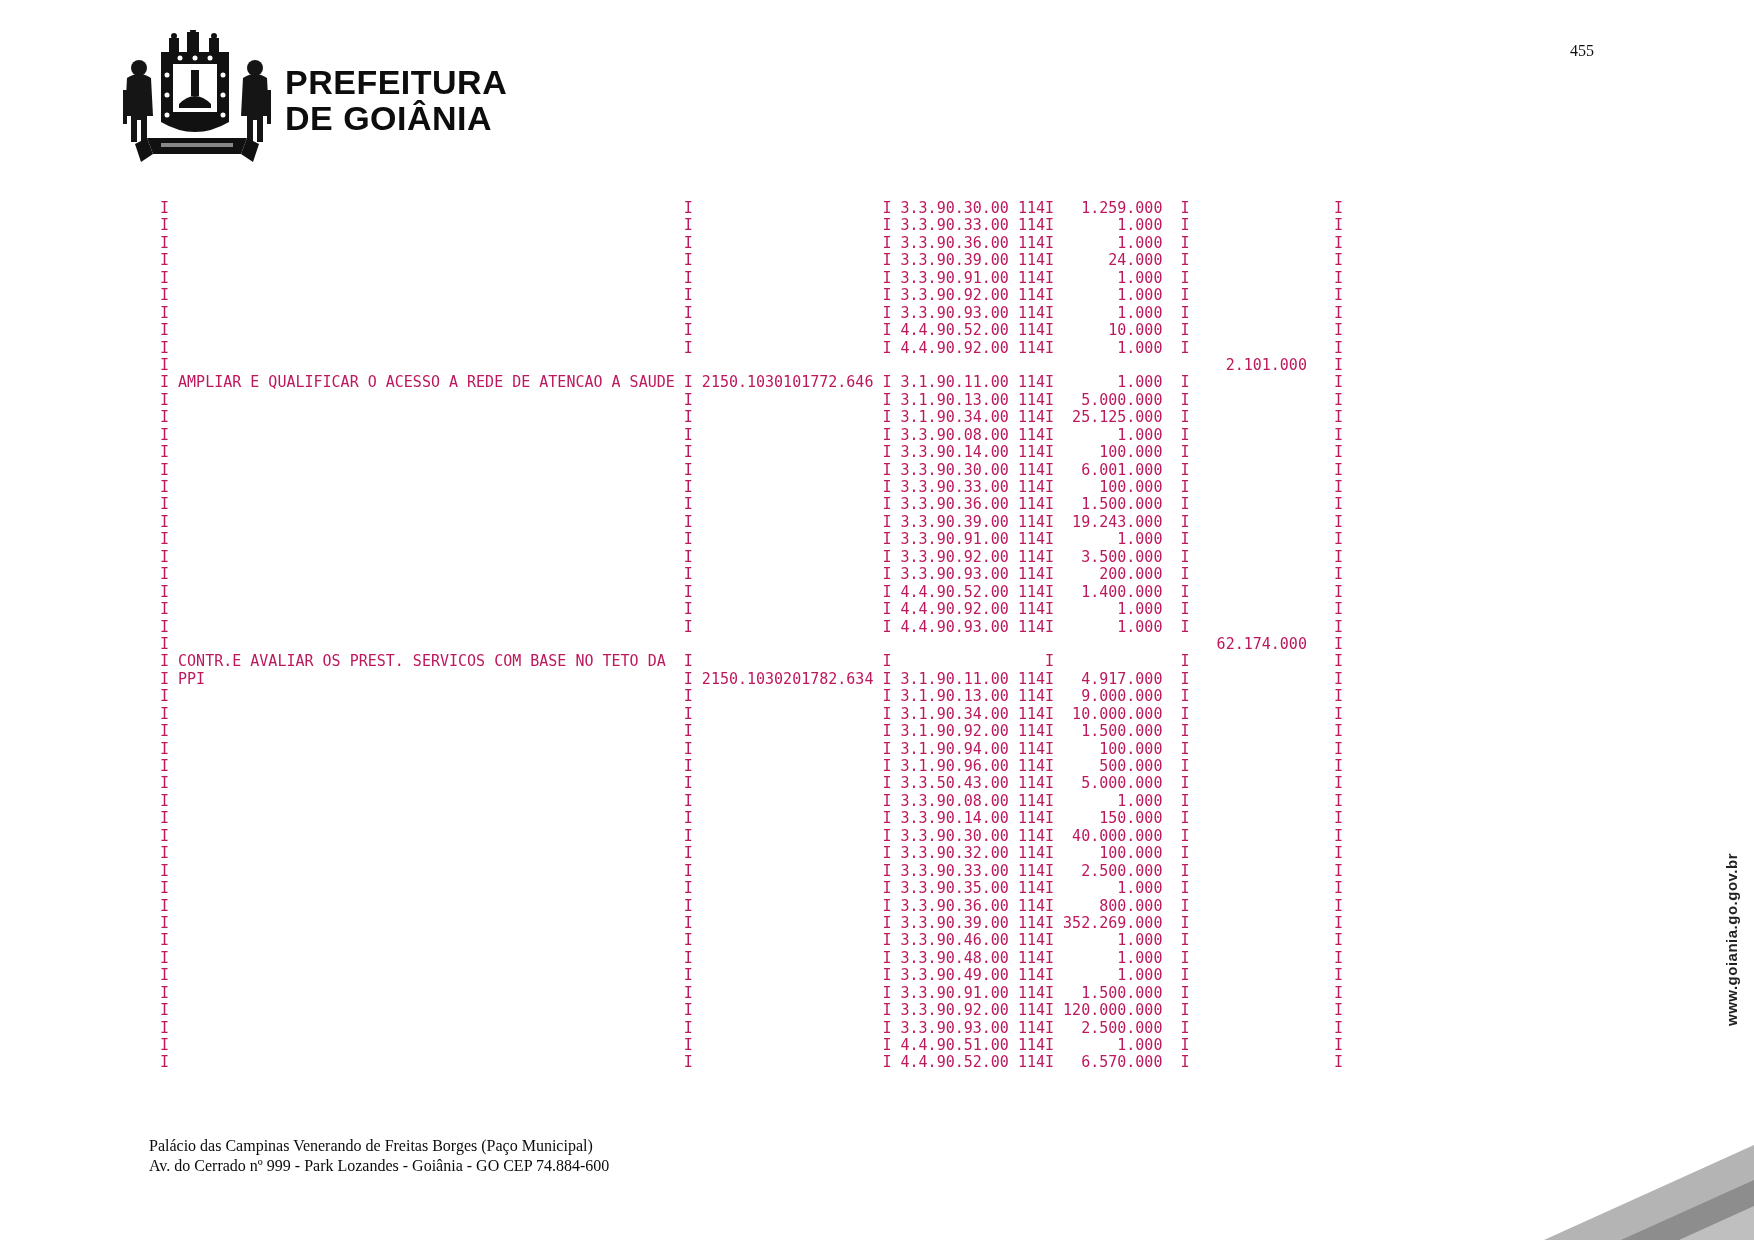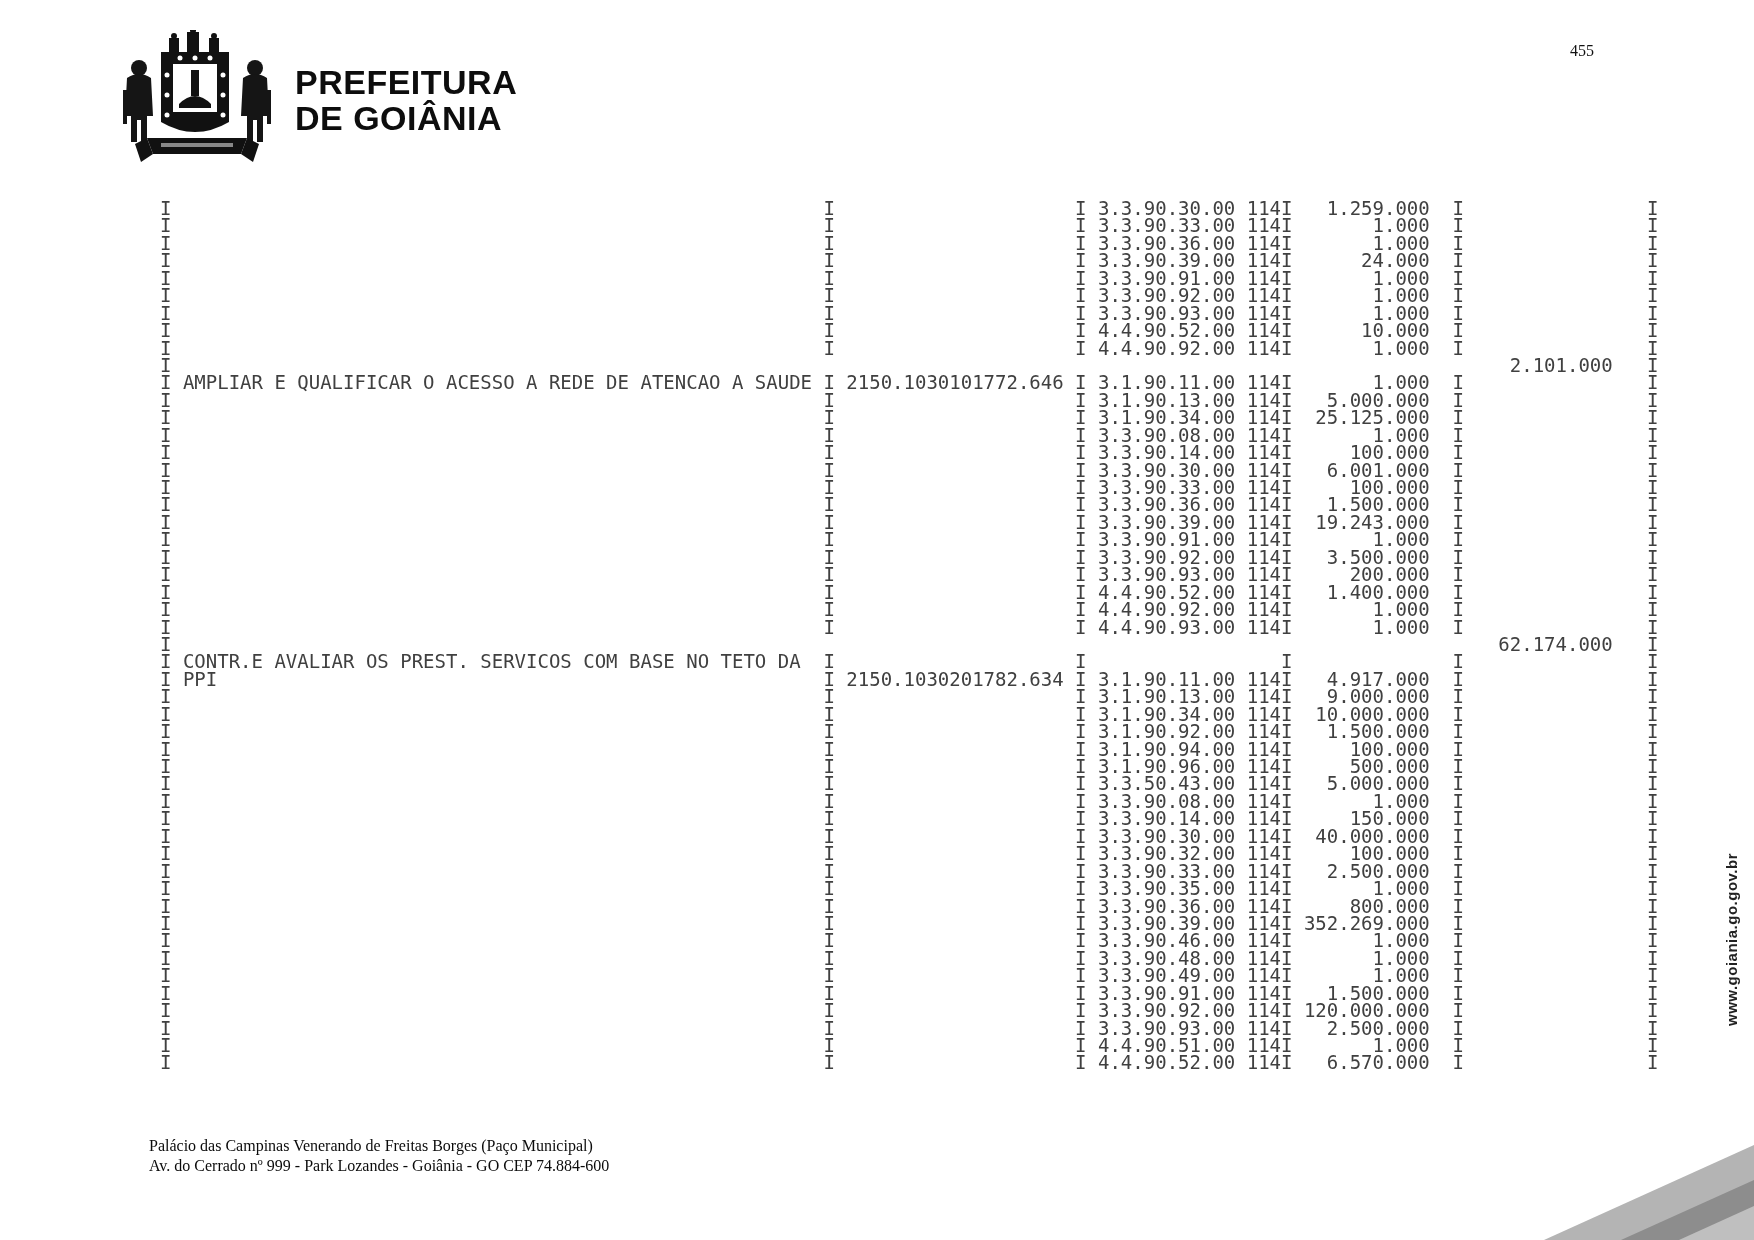--- a/index.html
+++ b/index.html
@@ -6,31 +6,31 @@
   .page{
     position:relative;
     width:1754px;height:1240px;
     background:#ffffff;
     overflow:hidden;
     font-family:"Liberation Sans",sans-serif;
   }
   
   .logo-wrap{position:absolute;left:117px;top:30px;display:flex;align-items:center;}
   .crest{width:160px;height:140px;}
-  .logo-text{margin-left:18px;color:#0d0d0d;font-weight:bold;
+  .logo-text{margin-left:8px;color:#0d0d0d;font-weight:bold;
     font-family:"Liberation Sans",sans-serif;
     font-size:34px;line-height:36px;letter-spacing:0.5px;}
   .page-number{position:absolute;left:1570px;top:42px;
     font-family:"Liberation Serif",serif;font-size:16px;color:#111;}
   
   .report{
     position:absolute;left:160px;top:200px;
     font-family:"DejaVu Sans Mono","Liberation Mono",monospace;
-    font-size:19px;line-height:17.45px;
-    color:#404040;white-space:pre;
+    font-size:15px;line-height:17.45px;
+    color:#be185d;white-space:pre;
   }
   .report .rline{height:17.45px;}
   
   .footer{
     position:absolute;left:149px;top:1112px;
     font-family:"Liberation Serif",serif;
     font-size:16px;line-height:20px;color:#0b0b0b;margin-top:24px;
   }
   
   .website{

